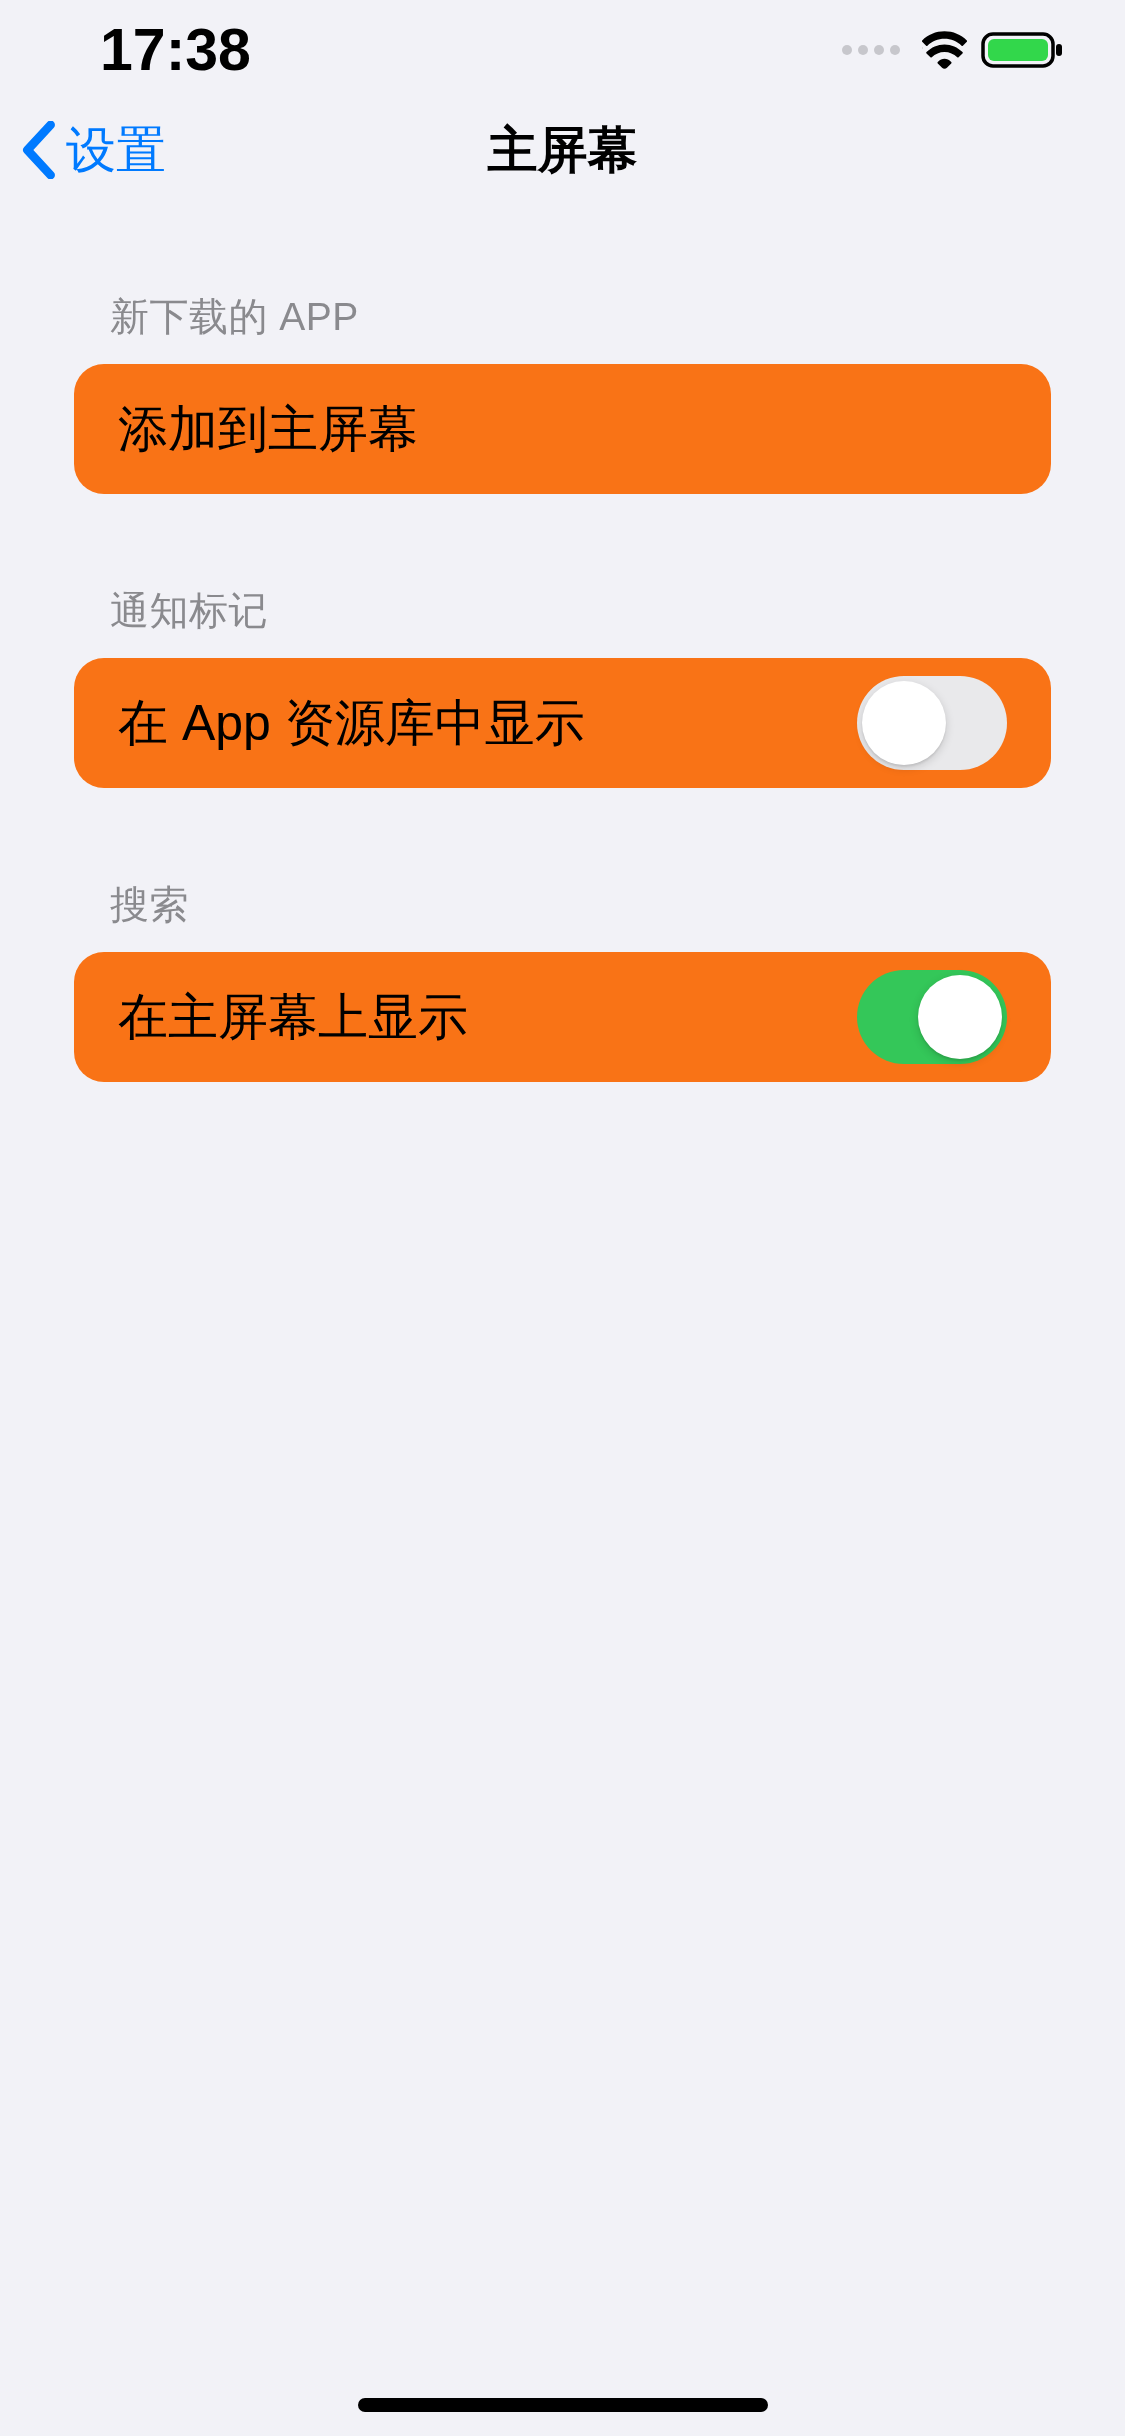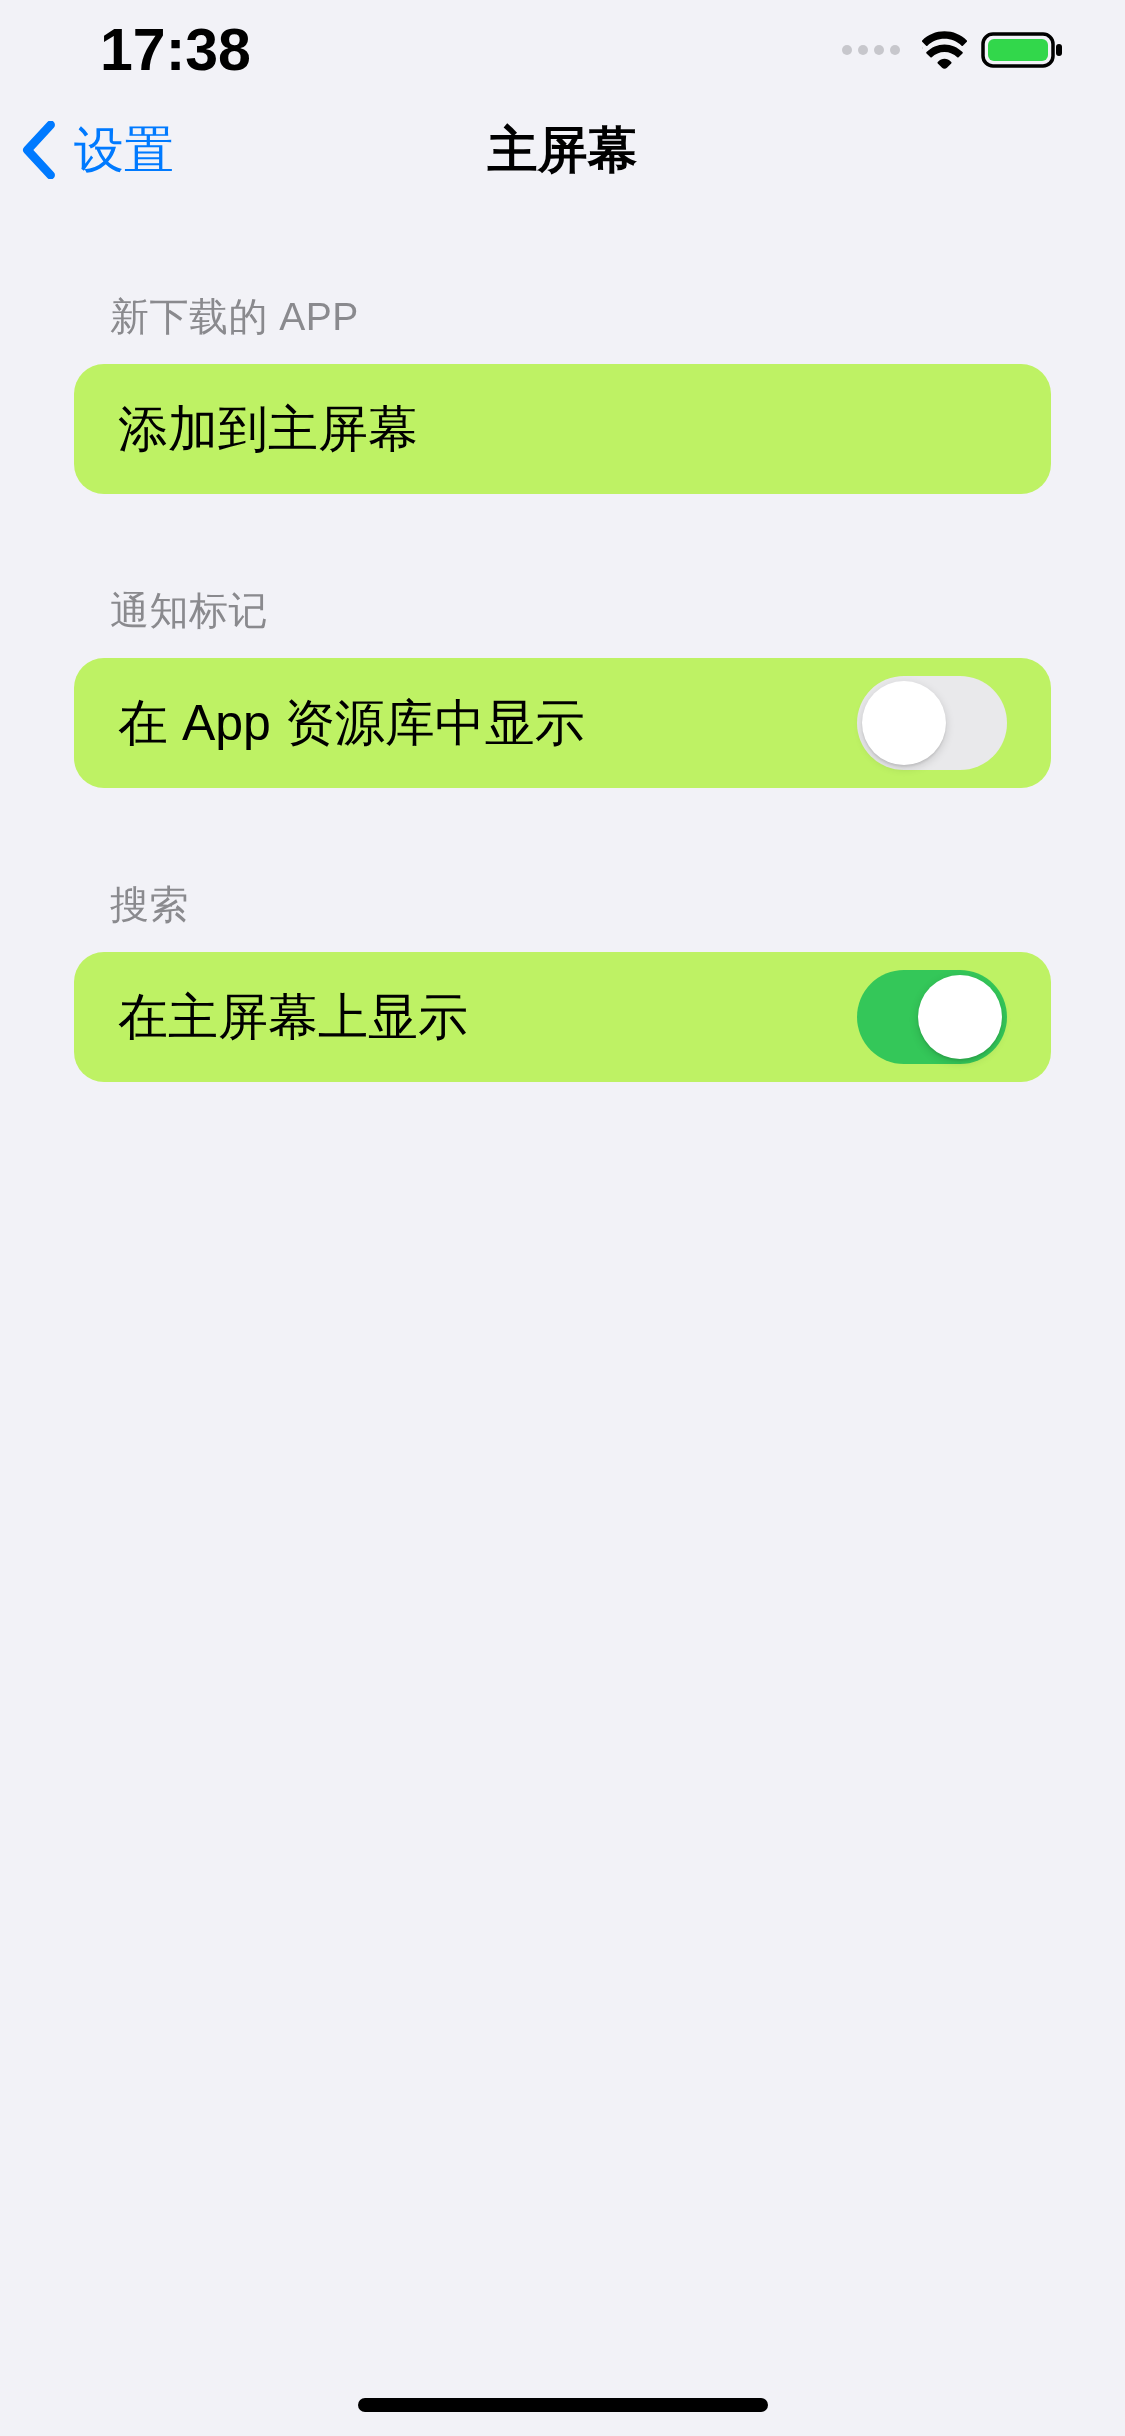--- a/index.html
+++ b/index.html
@@ -49,21 +49,21 @@
       position: relative;
       display: flex;
       align-items: center;
       padding: 0 20px;
     }
     .nav-back {
       display: flex;
       align-items: center;
       color: #007aff;
       font-size: 50px;
-      gap: 16px;
+      gap: 8px;
     }
     .nav-back svg { width: 38px; height: 58px; display:block; }
     .nav-title {
       position: absolute;
       left: 50%;
       transform: translateX(-50%);
       font-size: 50px;
       font-weight: 600;
       color: #000;
       text-align: center;
@@ -72,21 +72,21 @@
     .content {
       padding: 0 74px;
     }
     .section-header {
       color: #8a8a8e;
       font-size: 39px;
       padding: 90px 0 20px 36px;
       letter-spacing: 0.5px;
     }
     .group {
-      background: #bef264;
+      background: #f97316;
       border-radius: 30px;
       overflow: hidden;
     }
     .row {
       display: flex;
       align-items: center;
       justify-content: space-between;
       min-height: 130px;
       padding: 0 44px 0 44px;
       font-size: 50px;

